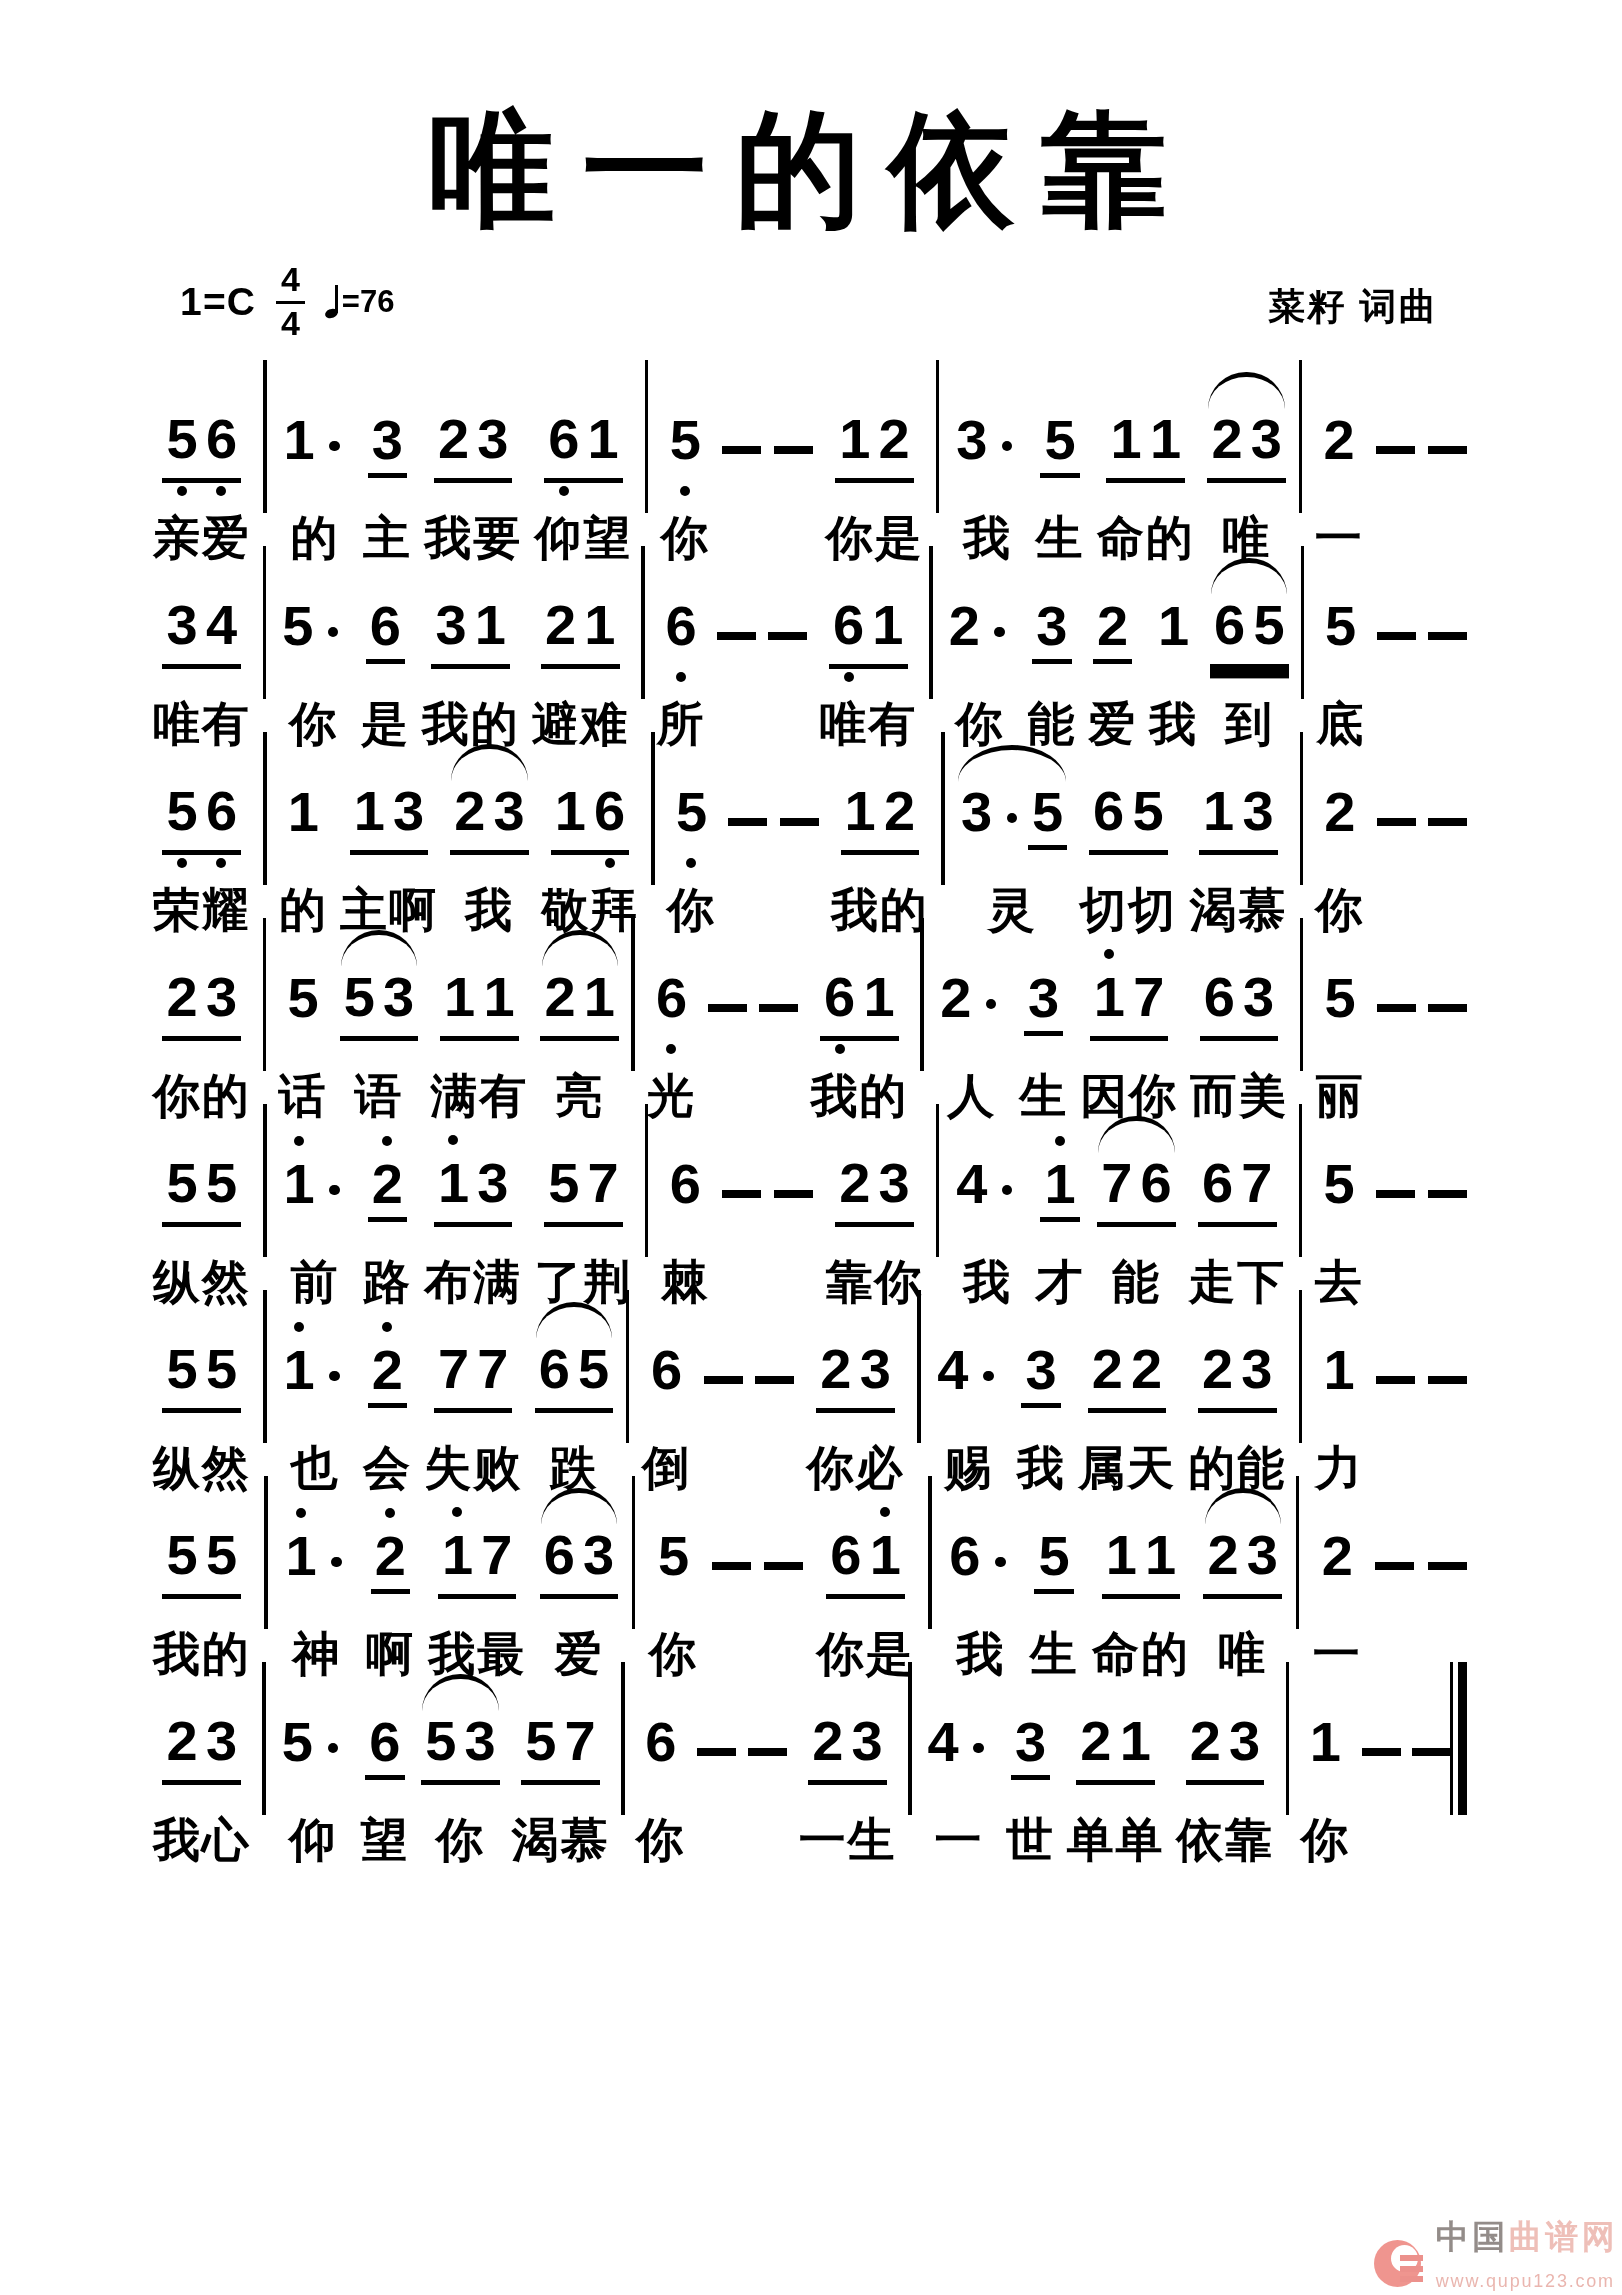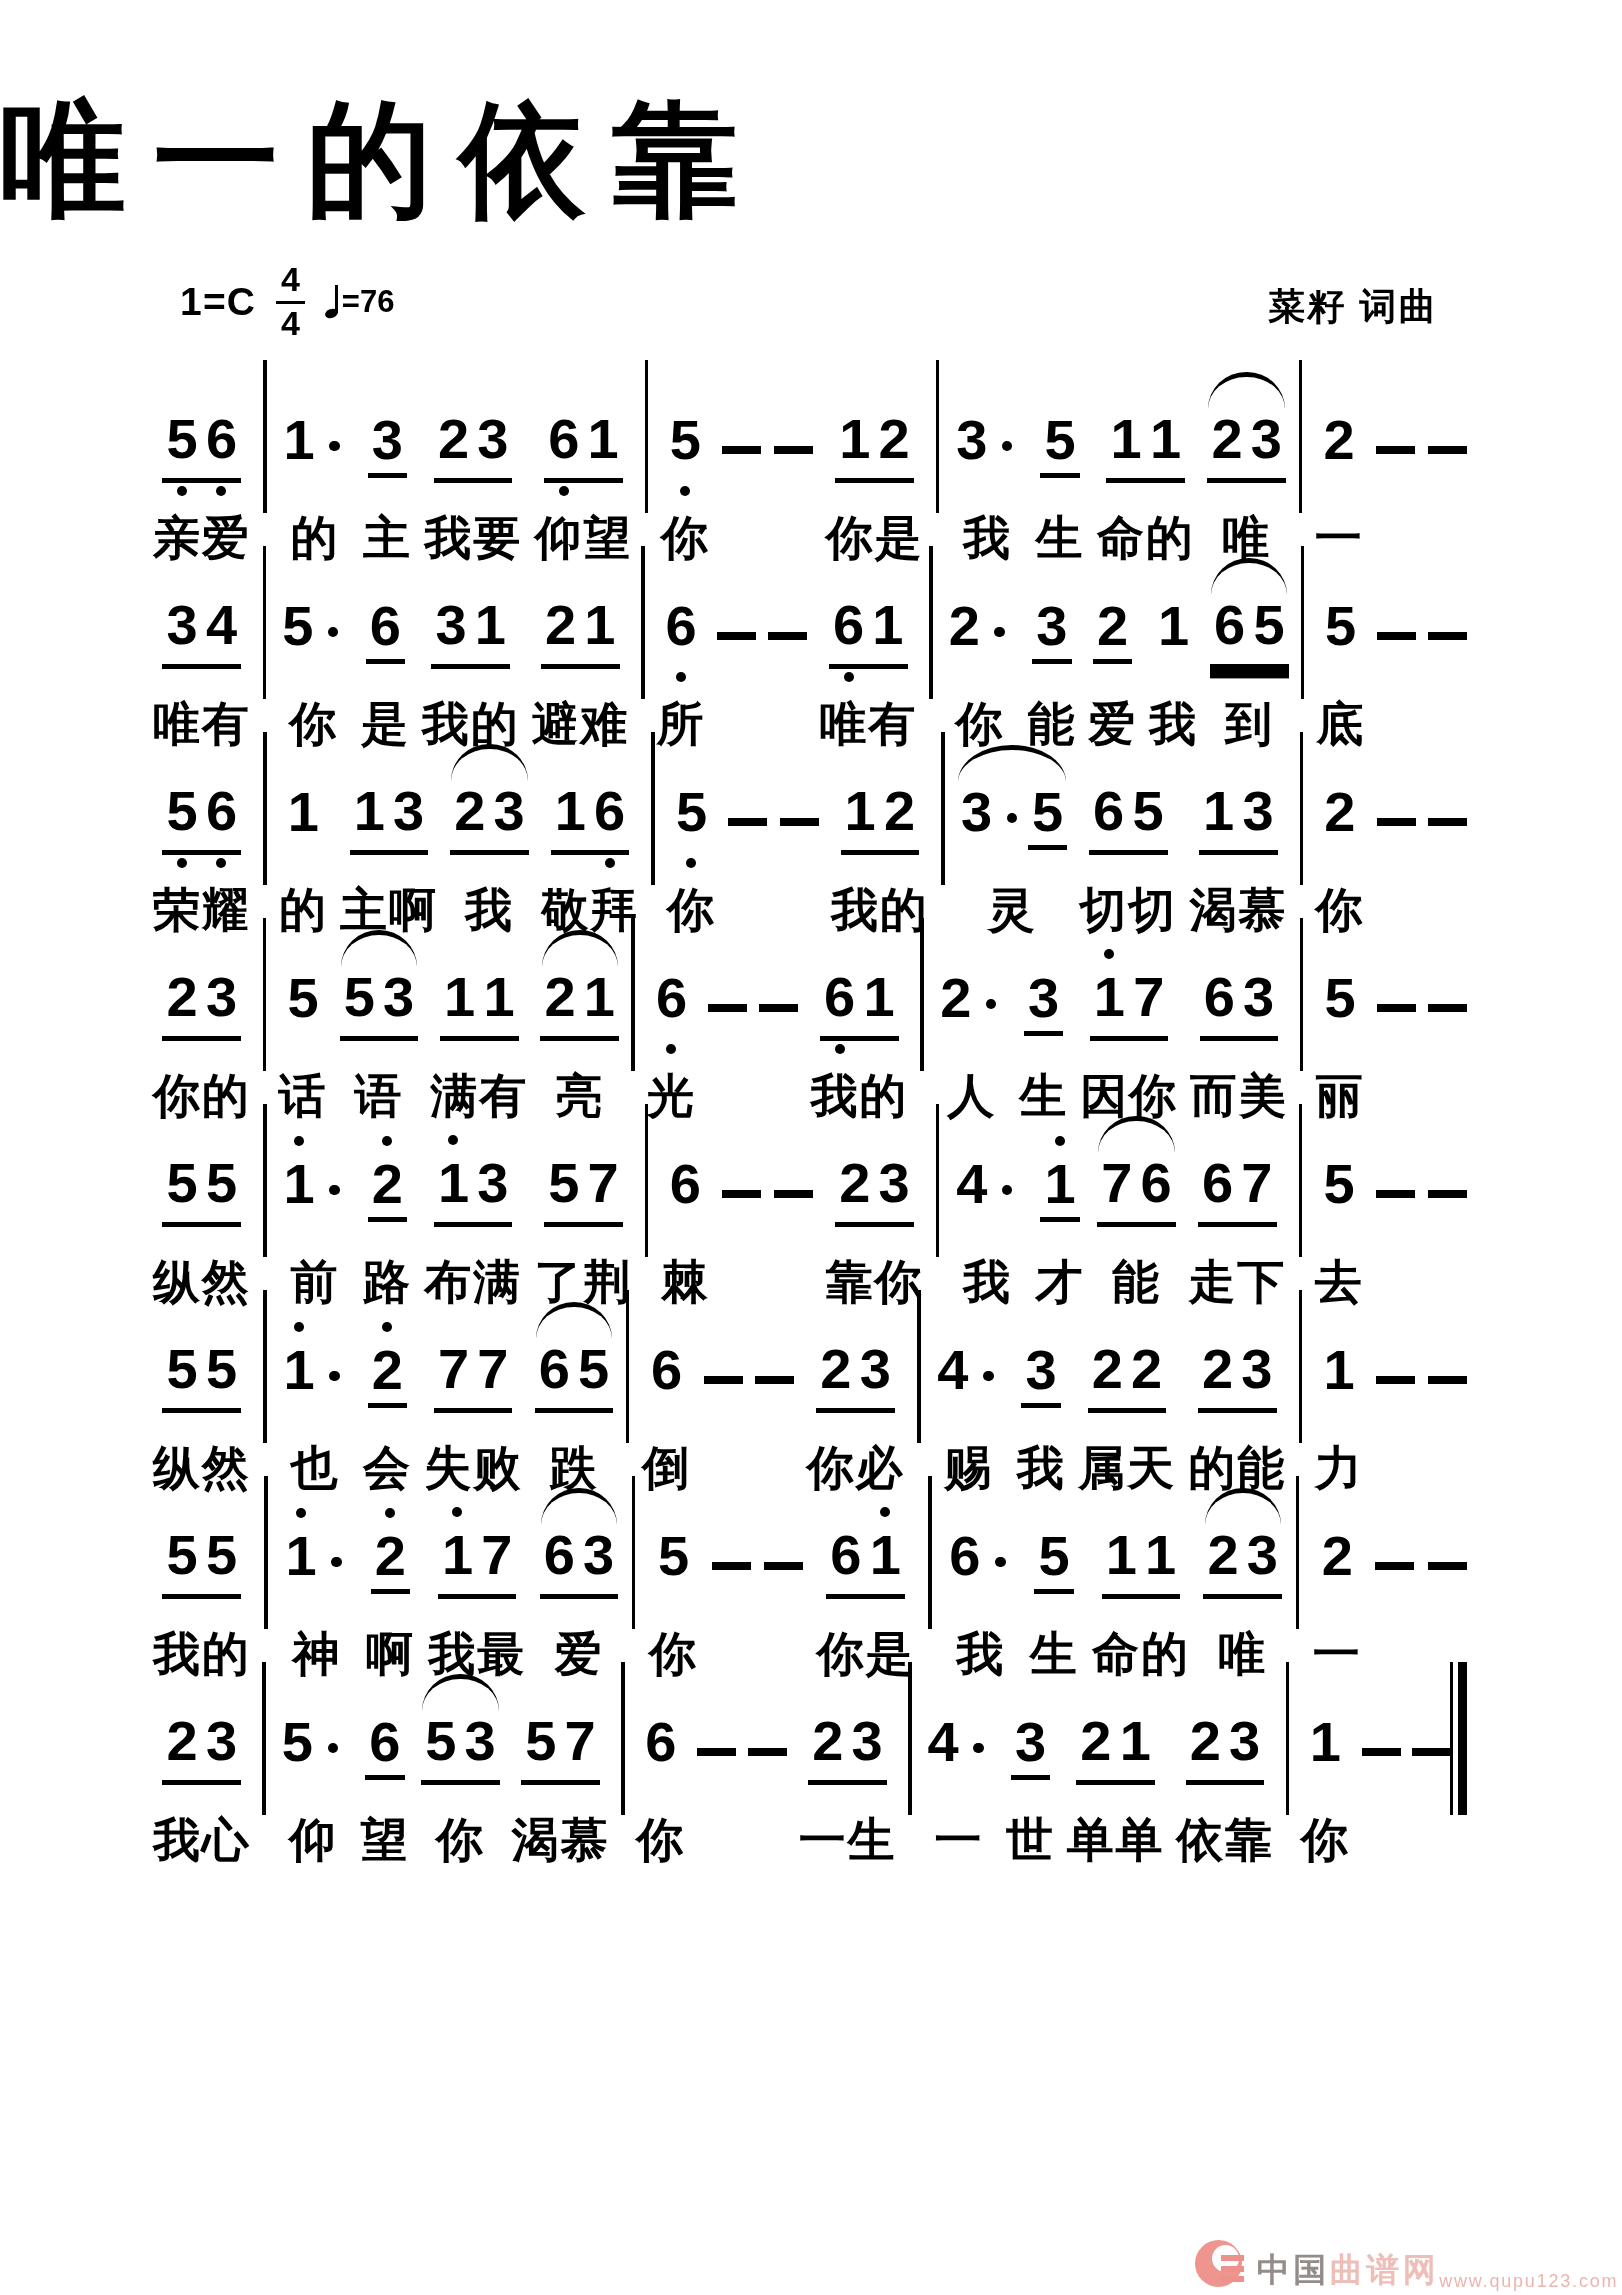--- a/index.html
+++ b/index.html
@@ -1,20 +1,20 @@
 <!DOCTYPE html>
 <html style="font-size:9.4px"><head>
 <meta charset="utf-8">
 <style>
   html,body{margin:0;padding:0;background:#fff;}
   .page{position:relative;width:1623px;height:2295px;background:#ffffff;overflow:hidden;
         font-family:"Liberation Sans",sans-serif;color:#000;}
   
-  .title{position:absolute;top:88px;left:0;width:100%;
-         font-family:Liberation Mono, monospace;font-weight:bold;font-size:126px;
+  .title{position:absolute;top:88px;left:0;width:100%;text-align:center;
+         font-family:Liberation Sans, sans-serif;font-weight:bold;font-size:126px;
          letter-spacing:27px;line-height:1.3;}
   .hdr{position:absolute;top:262px;left:180px;display:flex;align-items:center;gap:20px;}
   .keysig{font-size:39px;font-weight:bold;letter-spacing:1.2px;}
   .frac{display:inline-flex;flex-direction:column;align-items:center;font-size:34px;
         font-weight:bold;line-height:1.05;}
   .frac .ftop{padding:0 4.7px 3.5px;border-bottom:3.5px solid #000;}
   .frac .fbot{padding:2.3px 4.7px 0;}
   .tempo{display:flex;align-items:center;font-size:31px;font-weight:bold;}
   .qnote{display:inline-block;position:relative;width:15px;height:34px;margin-right:2.3px;}
   .qnote::before{content:"";position:absolute;bottom:1.2px;left:0;width:13px;height:9.4px;
@@ -50,21 +50,21 @@
   .fthick{position:absolute;right:0;top:0;bottom:0;width:8.8px;background:#000;}
   .lyr{margin-top:24.6px;height:53px;display:flex;align-items:flex-end;justify-content:center;
        font-size:47px;font-weight:bold;line-height:1;white-space:nowrap;letter-spacing:1.8px;}
   
   .wm{position:absolute;right:4.7px;bottom:4.7px;display:flex;align-items:flex-end;gap:8.2px;opacity:.95;}
   .wm-mark{position:relative;width:54px;height:50px;}
   .wm-c1{position:absolute;left:0;top:0;width:47px;height:47px;border-radius:50%;background:#ef908a;}
   .wm-c2{position:absolute;left:17.5px;top:4.7px;width:27px;height:27px;border-radius:50%;background:#fff;}
   .wm-l{position:absolute;left:26px;width:23.4px;height:5.3px;background:#ec8c86;}
   .wm-l1{top:15px;} .wm-l2{top:26px;} .wm-l3{top:36px;}
-  .wm-text{display:flex;flex-direction:row;align-items:flex-start;line-height:1;}
+  .wm-text{display:flex;flex-direction:column;align-items:flex-start;line-height:1;}
   .wm-name{font-size:33px;font-weight:bold;letter-spacing:3.5px;white-space:nowrap;}
   .wm-name .n1{color:#8e8683;}
   .wm-name .n2{color:#eebcb5;}
   .wm-url{margin-top:19px;font-size:18px;color:#e9b2ab;letter-spacing:1.8px;}
 </style>
 </head>
 <body>
 
 <div class="page">
   <div class="title">唯一的依靠</div>

